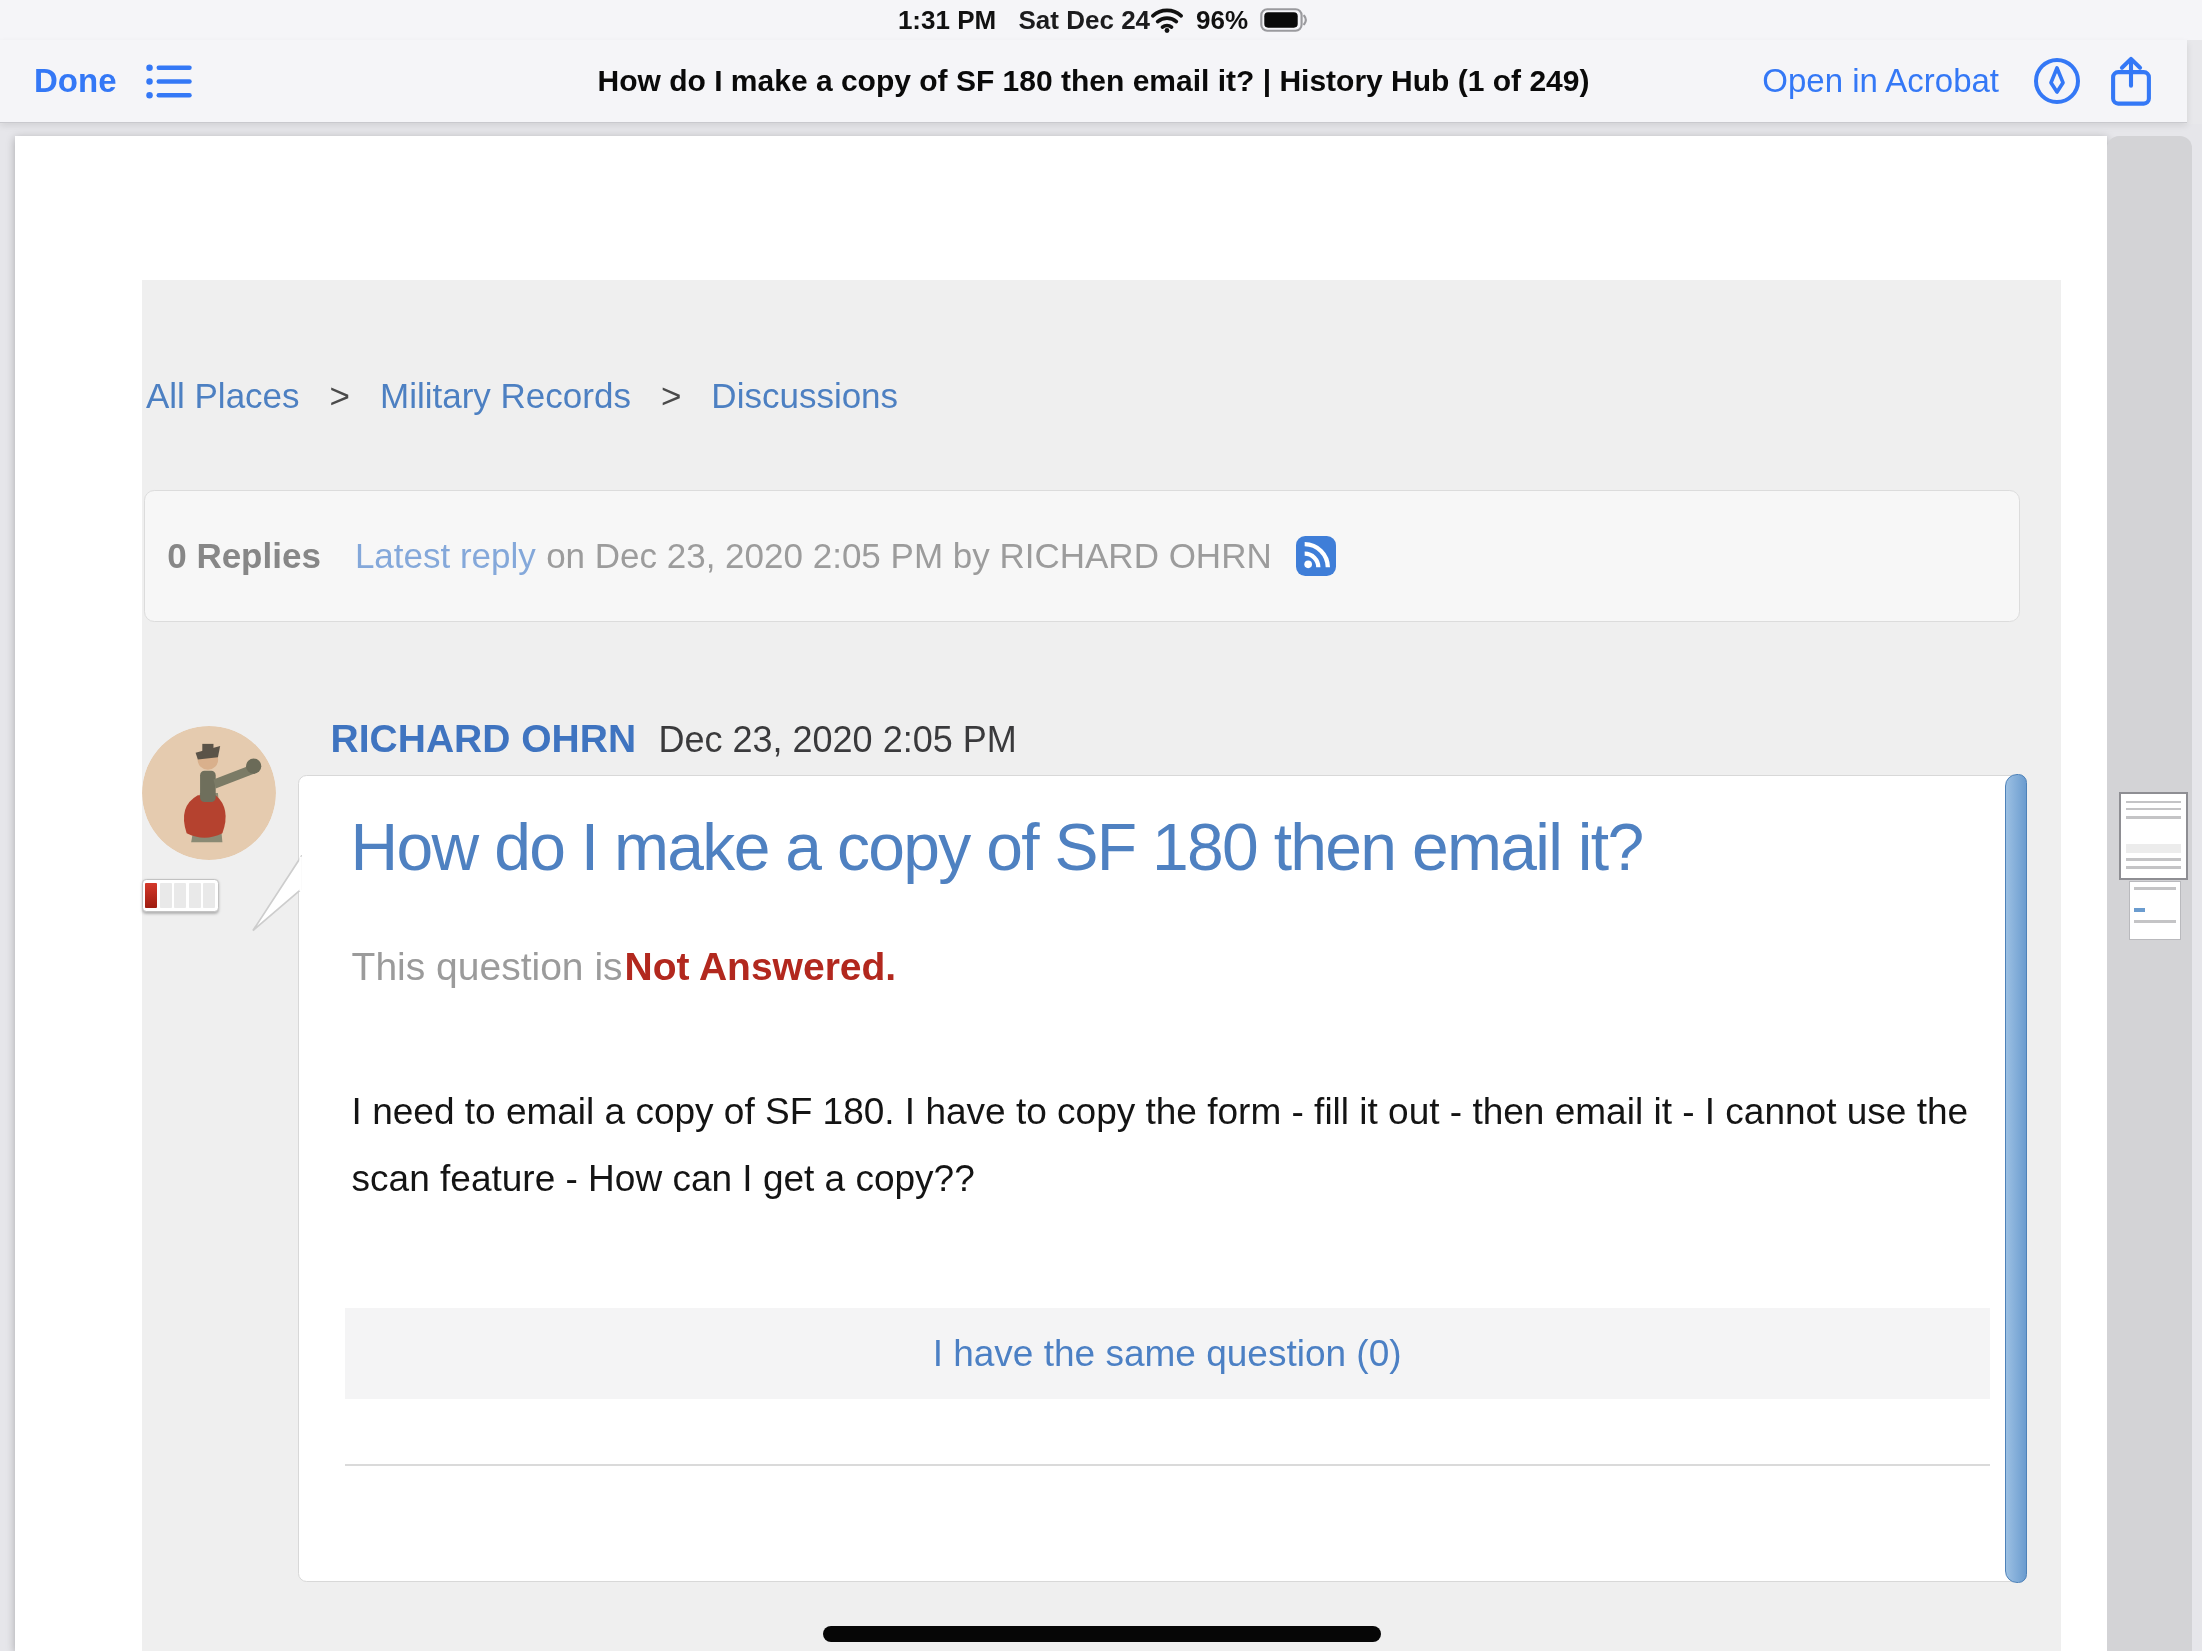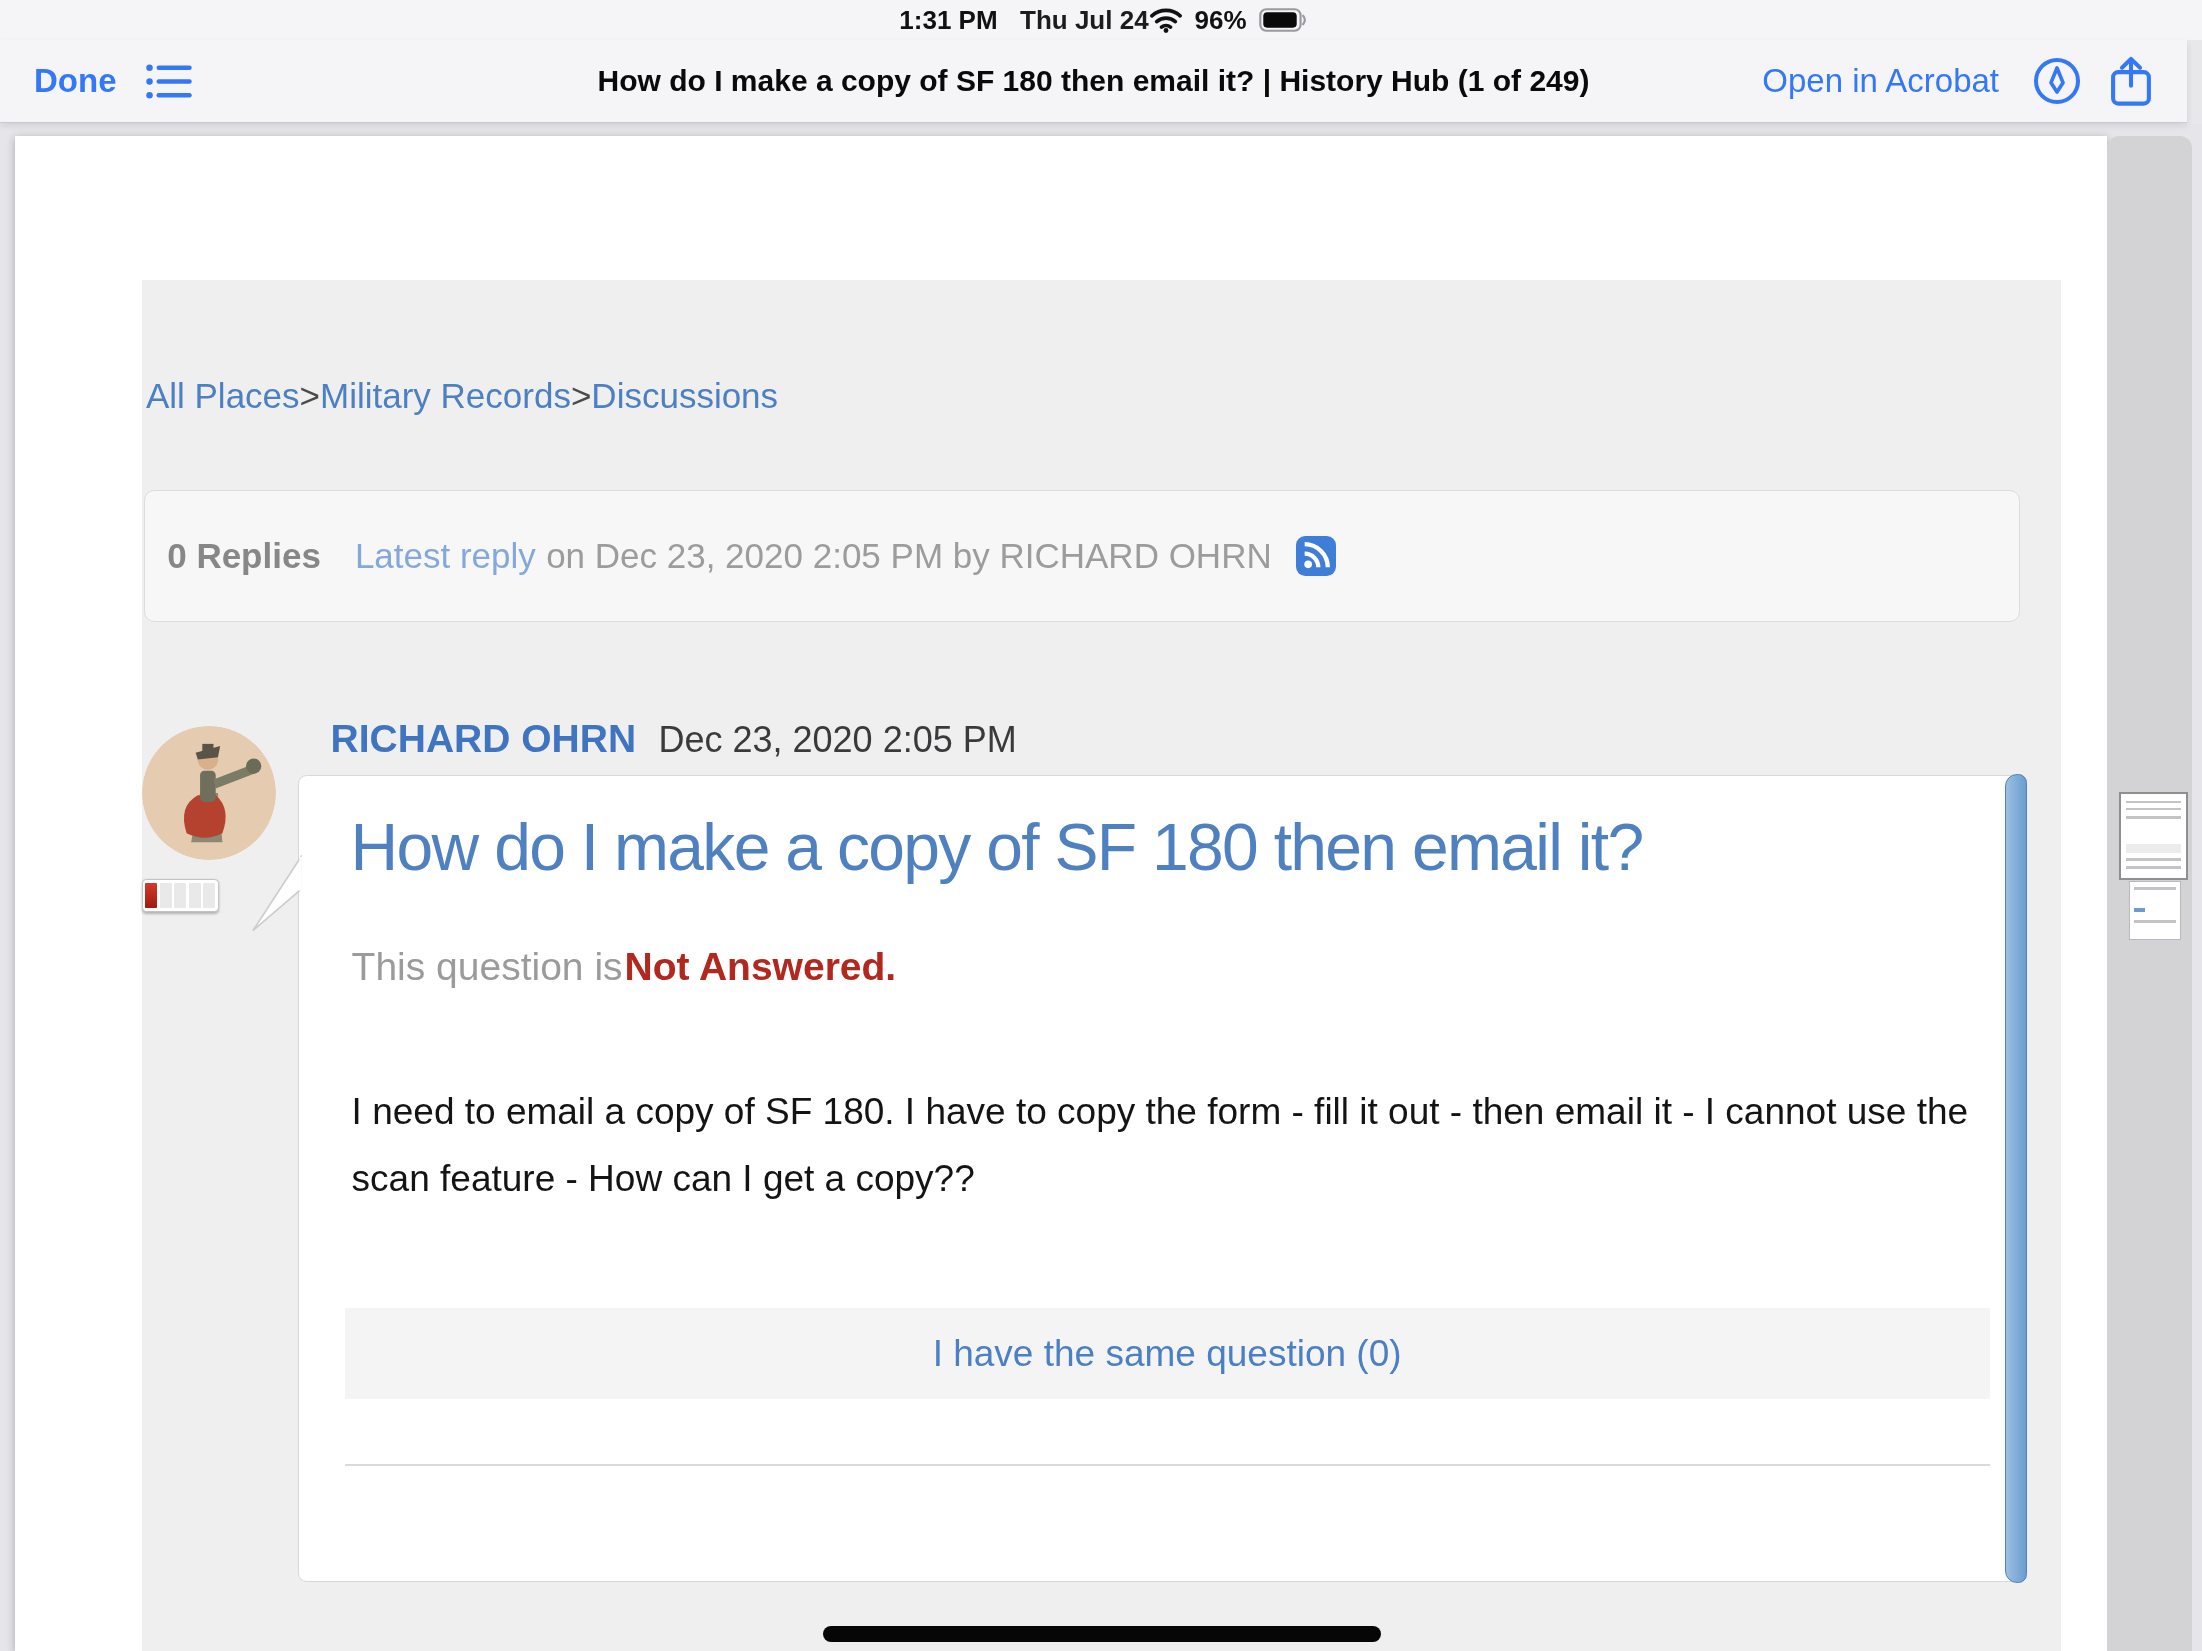--- a/index.html
+++ b/index.html
@@ -32,21 +32,21 @@
 
   
   .content { position:absolute; top:124px; left:0; right:0; bottom:0; background:#e6e6ea; }
   .pdf-page { position:absolute; left:14.6px; top:12px; width:2092px; height:1515px;
     background:#ffffff; box-shadow:0 1.7px 8.6px rgba(0,0,0,.28); }
 
   .forum-bg { position:absolute; left:127px; top:144px; width:1919px; bottom:0;
     background:#efefef; }
 
   
-  .breadcrumb { position:absolute; left:4.3px; top:96px; display:flex; gap:0;
+  .breadcrumb { position:absolute; left:4.3px; top:96px; display:flex; gap:30px;
     font-size:35px; align-items:baseline; }
   .bc-link { color:#4d80c2; cursor:pointer; }
   .bc-sep { color:#4a4a4a; }
 
   
   .replies-bar { position:absolute; left:2.6px; top:210px; width:1876px; height:132px;
     background:#f7f7f7; border:1.7px solid #dcdcdc; border-radius:10.3px;
     display:flex; align-items:center; padding-left:22px; font-size:35px; }
   .rb-count { font-weight:bold; color:#878787; margin-right:34px; }
   .rb-link { color:#84a8da; cursor:pointer; }
@@ -104,21 +104,21 @@
   svg { display:block; }
 </style>
 </head>
 <body>
 
 <div class="screen">
 
   <div class="status-bar">
     <div class="sb-left">
       <span class="sb-time">1:31 PM</span>
-      <span class="sb-date">Thu Jul 24</span>
+      <span class="sb-date">Sat Dec 24</span>
     </div>
     <div class="sb-right">
       <span>
         <svg width="34" height="27.5" viewBox="0 0 24 18">
           <path d="M2 6.2 A15 15 0 0 1 22 6.2" fill="none" stroke="#111" stroke-width="2.6" stroke-linecap="round"></path>
           <path d="M5.4 10.3 A10 10 0 0 1 18.6 10.3" fill="none" stroke="#111" stroke-width="2.6" stroke-linecap="round"></path>
           <path d="M8.8 14.2 A5 5 0 0 1 15.2 14.2" fill="none" stroke="#111" stroke-width="2.6" stroke-linecap="round"></path>
           <circle cx="12" cy="16.6" r="1.7" fill="#111"></circle>
         </svg>
       </span>

